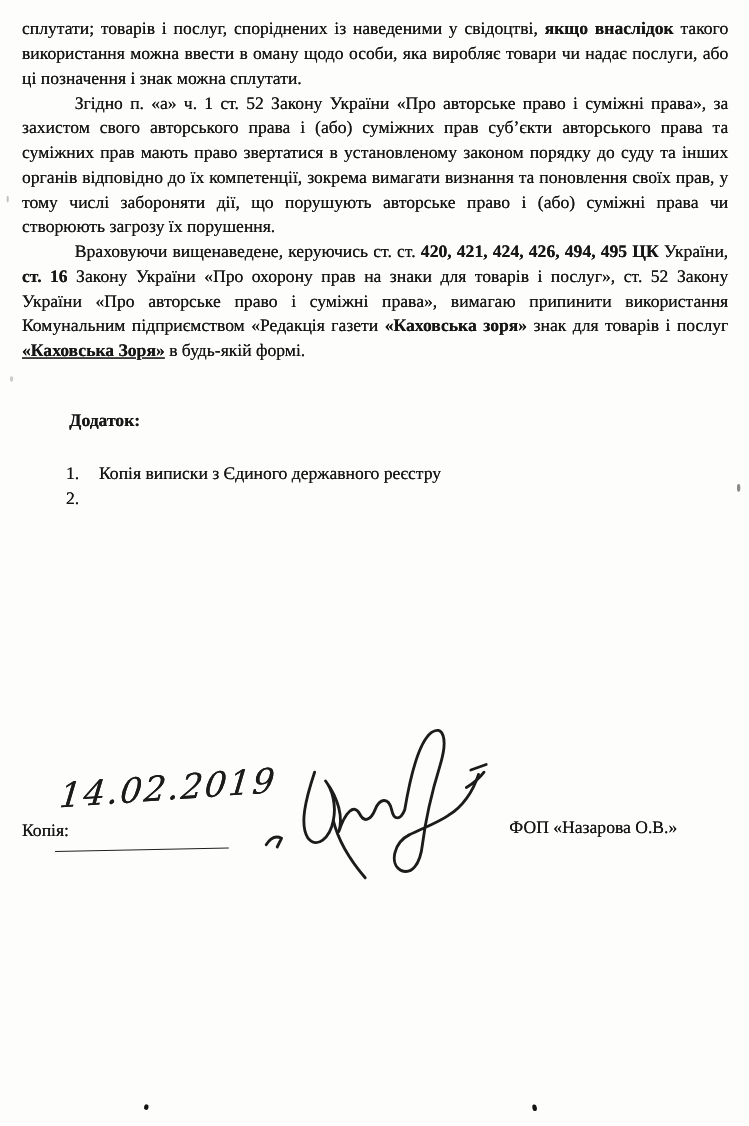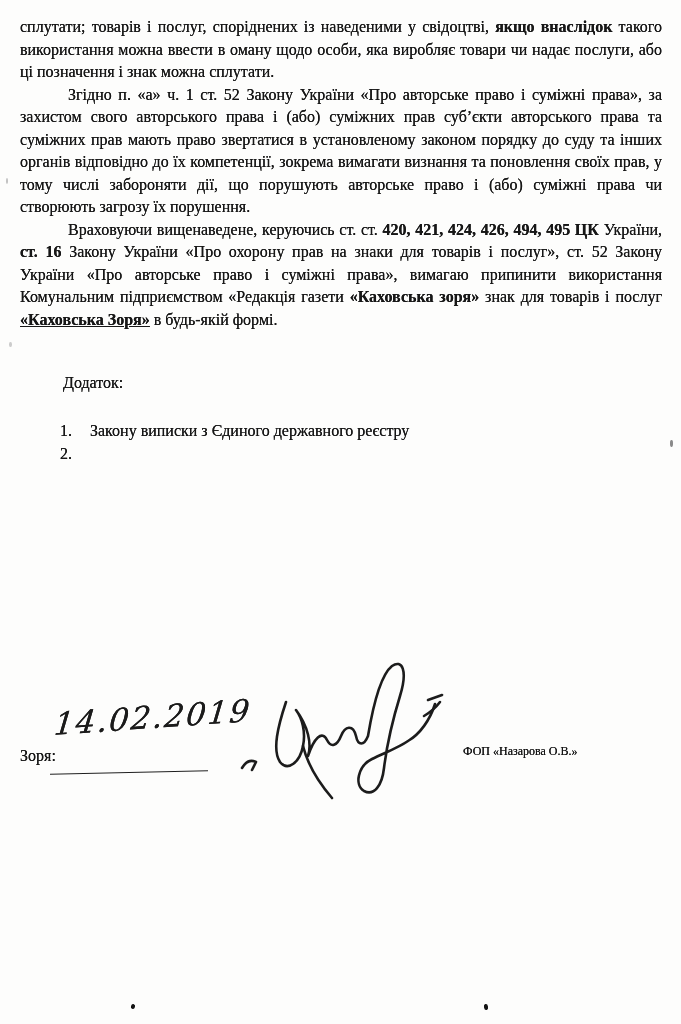--- a/index.html
+++ b/index.html
@@ -13,20 +13,21 @@
     margin:0;text-align:justify;font-size:16px;line-height:22.5px;
     text-indent:48px;text-shadow:0 0 0.5px currentColor;
   }
   .para.first{text-indent:0;}
   .seg{white-space:pre-wrap;}
   .seg.bold{font-weight:bold;}
   .seg.bold-underline{font-weight:bold;text-decoration:underline;}
   .attach-heading{
     margin:41px 0 0 43px;font-size:16px;line-height:22.5px;
     text-shadow:0 0 0.5px currentColor;
+    font-weight:bold;
   }
   .attach-list{margin-top:24px;}
   .attach-item{
     display:flex;margin-left:40px;font-size:16px;line-height:23.5px;
     text-shadow:0 0 0.5px currentColor;
   }
   .attach-item .num{width:30px;flex:0 0 30px;}
   .date-label{
     position:absolute;left:20px;top:747px;font-size:16px;
     text-shadow:0 0 0.5px currentColor;
@@ -36,21 +37,21 @@
     border-top:1.7px solid #1f1f1f;transform:rotate(-1.2deg);
   }
   .date-hand{
     position:absolute;left:54px;top:702px;font-size:31px;line-height:1;
     font-family:"DejaVu Serif",serif;font-style:italic;color:#1b1b1b;
     transform:rotate(-4deg) skewX(-10deg);letter-spacing:2px;
     text-shadow:0 0 0.6px currentColor;
   }
   .signature{position:absolute;left:228px;top:656px;width:222px;height:148px;}
   .signer{
-    position:absolute;left:463px;top:744px;font-size:12px;
+    position:absolute;left:463px;top:744px;font-size:16px;
     text-shadow:0 0 0.5px currentColor;
   }
   .speck{position:absolute;background:#141414;border-radius:45%;}
   .speck.s1{left:131px;top:1004px;width:4px;height:5px;transform:rotate(15deg);}
   .speck.s2{left:484px;top:1004px;width:4px;height:6px;transform:rotate(-10deg);}
   .speck.s3{left:670px;top:440px;width:3px;height:7px;background:#8a8a8a;}
   .speck.s4{left:6px;top:178px;width:2px;height:6px;background:#c2c2c2;}
   .speck.s5{left:9px;top:342px;width:3px;height:5px;background:#cccccc;}
 </style>
 </head>
@@ -65,29 +66,29 @@
     <p class="para"><span class="seg">Згідно п. «а» ч. 1 ст. 52 Закону України «Про авторське право і суміжні права», за захистом свого авторського права і (або) суміжних прав суб’єкти авторського права та суміжних прав мають право звертатися в установленому законом порядку до суду та інших органів відповідно до їх компетенції, зокрема вимагати визнання та поновлення своїх прав, у тому числі забороняти дії, що порушують авторське право і (або) суміжні права чи створюють загрозу їх порушення.</span></p>
 
     <p class="para"><span class="seg">Враховуючи вищенаведене, керуючись ст. ст. </span><span class="seg bold">420, 421, 424, 426, 494, 495 ЦК</span><span class="seg"> України, </span><span class="seg bold">ст. 16</span><span class="seg"> Закону України «Про охорону прав на знаки для товарів і послуг», ст. 52 Закону України «Про авторське право і суміжні права», вимагаю припинити використання Комунальним підприємством «Редакція газети </span><span class="seg bold">«Каховська зоря»</span><span class="seg"> знак для товарів і послуг </span><span class="seg bold-underline">«Каховська Зоря»</span><span class="seg"> в будь-якій формі.</span></p>
 
 
     <div class="attach-heading">Додаток:</div>
 
     <div class="attach-list">
       <div class="attach-item">
         <span class="num">1.</span>
-        <span class="itext">Закону виписки з Єдиного державного реєстру</span>
+        <span class="itext">Копія виписки з Єдиного державного реєстру</span>
       </div>
       <div class="attach-item">
         <span class="num">2.</span>
       </div>
     </div>
   </div>
 
-  <div class="date-label">Зоря:</div>
+  <div class="date-label">Копія:</div>
   <div class="date-line"></div>
   <div class="date-hand">14.02.2019</div>
 
   <div class="signature">
     <svg width="222" height="148" viewBox="0 0 222 148" xmlns="http://www.w3.org/2000/svg">
       <g fill="none" stroke="#1c1c1c" stroke-width="2.6" stroke-linecap="round" stroke-linejoin="round">
         <path d="M14,112 q6,-10 14,-6 l-4,8"></path>
         <path d="M58,46 C50,70 44,94 52,106 C60,116 72,106 75,90 C78,76 74,62 68,54 C80,70 84,88 80,100 C86,82 94,74 99,84 C103,92 109,90 113,80 C117,70 125,68 128,80 C130,90 136,90 140,80 C146,44 154,18 164,10 C174,3 180,14 172,40 C164,66 158,96 156,112 C154,130 146,140 136,135 C126,129 130,110 144,103 C156,97 170,92 180,85 C192,78 202,64 207,48"></path>
         <path d="M75,90 C80,110 92,128 104,142"></path>
         <path d="M196,60 q10,-6 16,-14"></path>

